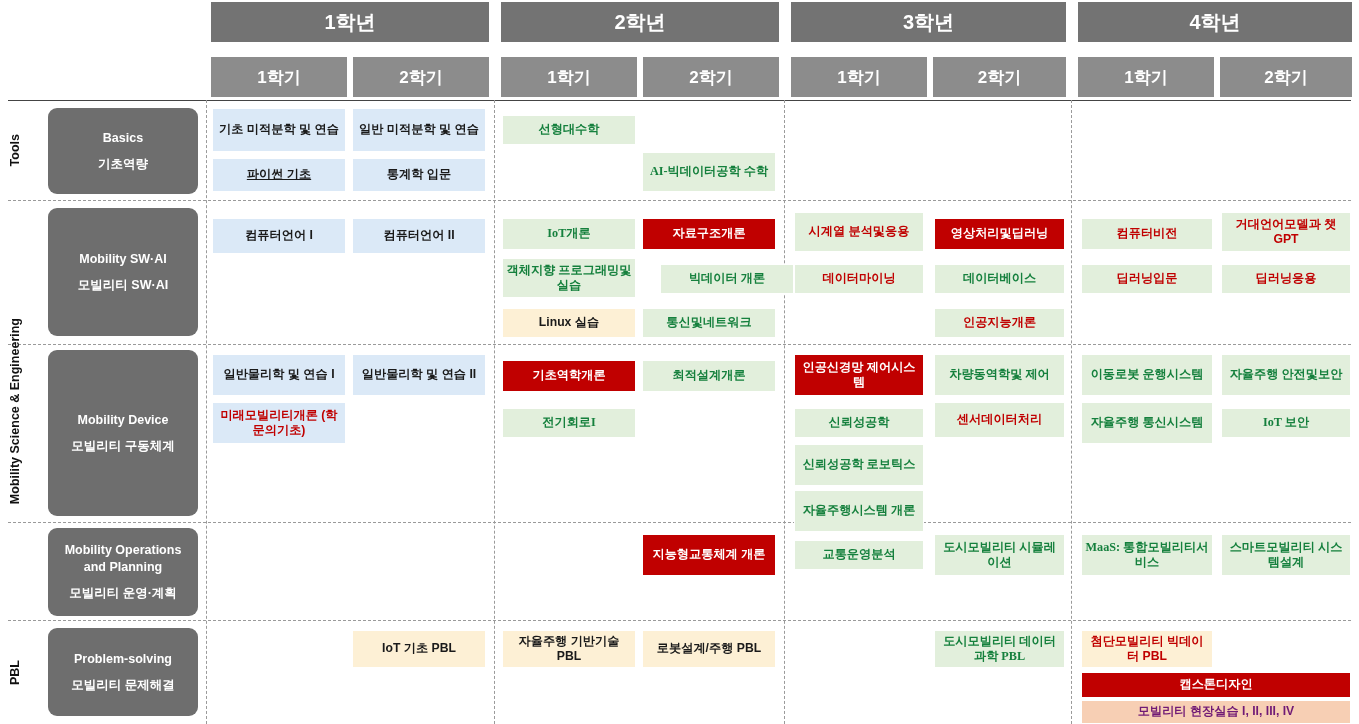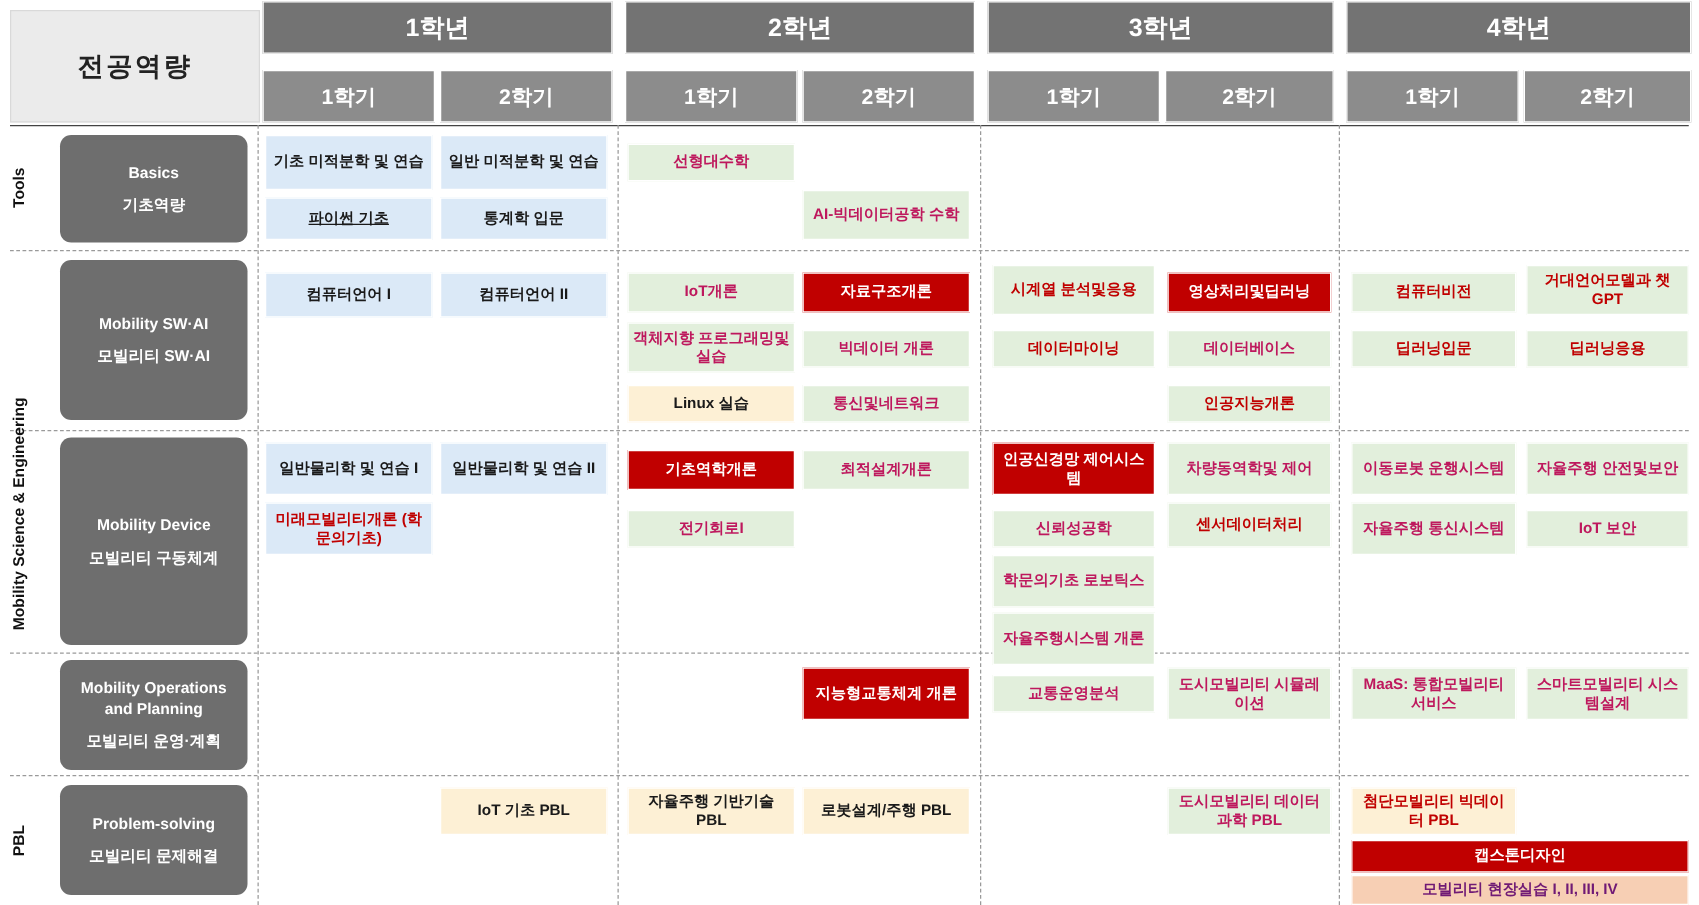--- a/index.html
+++ b/index.html
@@ -51,39 +51,38 @@
   .area .ko{}
 
   
   .c{
     position:absolute;box-sizing:border-box;
     display:flex;align-items:center;justify-content:center;text-align:center;
     font-size:12.2px;font-weight:bold;line-height:1.25;
     padding:2px 3px;border:1px solid #ffffff;
   }
   .blue{background:#dbe9f7;color:#1a1a1a;}
-  .green{background:#e2efdc;color:#be185d;}
+  .green{background:#e2efdc;color:#15803d;font-family:Liberation Serif, serif;}
   .greenred{background:#e2efdc;color:#c00000;}
   .red{background:#c00000;color:#ffffff;}
   .cream{background:#fdf0d5;color:#1a1a1a;}
   .creamred{background:#fdf0d5;color:#c00000;}
   .bluered{background:#dbe9f7;color:#c00000;}
   .peach{background:#f7cfb4;color:#701a75;}
 
   
   .hsep{position:absolute;left:8px;width:1343px;border-top:1px dashed #9a9a9a;height:0;}
   .vsep{position:absolute;top:100px;width:0;border-left:1px dashed #9a9a9a;}
   .hsolid{position:absolute;left:8px;width:1343px;border-top:1px solid #444;height:0;}
 </style>
 </head>
 <body>
 
 <div id="root">
 
-  <div class="hdr-title">전공역량</div>
 
   <div class="yr" style="left:210px;width:278px;">1학년</div>
   <div class="yr" style="left:500px;width:278px;">2학년</div>
   <div class="yr" style="left:790px;width:275px;">3학년</div>
   <div class="yr" style="left:1077px;width:274px;">4학년</div>
 
   <div class="sem" style="left:210px;width:136px;">1학기</div>
   <div class="sem" style="left:352px;width:136px;">2학기</div>
   <div class="sem" style="left:500px;width:136px;">1학기</div>
   <div class="sem" style="left:642px;width:136px;">2학기</div>
@@ -144,21 +143,21 @@
   <div class="c blue" style="left:212px;top:218px;width:134px;height:36px;">컴퓨터언어 I</div>
   <div class="c blue" style="left:352px;top:218px;width:134px;height:36px;">컴퓨터언어 II</div>
   <div class="c green" style="left:502px;top:218px;width:134px;height:32px;">IoT개론</div>
   <div class="c red" style="left:642px;top:218px;width:134px;height:32px;">자료구조개론</div>
   <div class="c greenred" style="left:794px;top:212px;width:130px;height:40px;">시계열 분석및응용</div>
   <div class="c red" style="left:934px;top:218px;width:131px;height:32px;">영상처리및딥러닝</div>
   <div class="c greenred" style="left:1081px;top:218px;width:132px;height:32px;">컴퓨터비전</div>
   <div class="c greenred" style="left:1221px;top:212px;width:130px;height:40px;">거대언어모델과 챗GPT</div>
 
   <div class="c green" style="left:502px;top:258px;width:134px;height:40px;">객체지향 프로그래밍및실습</div>
-  <div class="c green" style="left:642px;top:264px;width:134px;height:30px;text-align:right;">빅데이터 개론</div>
+  <div class="c green" style="left:660px;top:264px;width:134px;height:30px;text-align:right;">빅데이터 개론</div>
   <div class="c greenred" style="left:794px;top:264px;width:130px;height:30px;">데이터마이닝</div>
   <div class="c green" style="left:934px;top:264px;width:131px;height:30px;">데이터베이스</div>
   <div class="c greenred" style="left:1081px;top:264px;width:132px;height:30px;">딥러닝입문</div>
   <div class="c greenred" style="left:1221px;top:264px;width:130px;height:30px;">딥러닝응용</div>
 
   <div class="c cream" style="left:502px;top:308px;width:134px;height:30px;">Linux 실습</div>
   <div class="c green" style="left:642px;top:308px;width:134px;height:30px;">통신및네트워크</div>
   <div class="c greenred" style="left:934px;top:308px;width:131px;height:30px;">인공지능개론</div>
 
   <div class="c blue" style="left:212px;top:354px;width:134px;height:42px;">일반물리학 및 연습 I</div>
@@ -170,21 +169,21 @@
   <div class="c green" style="left:1081px;top:354px;width:132px;height:42px;">이동로봇 운행시스템</div>
   <div class="c green" style="left:1221px;top:354px;width:130px;height:42px;">자율주행 안전및보안</div>
 
   <div class="c bluered" style="left:212px;top:402px;width:134px;height:42px;">미래모빌리티개론 (학문의기초)</div>
   <div class="c green" style="left:502px;top:408px;width:134px;height:30px;">전기회로I</div>
   <div class="c green" style="left:794px;top:408px;width:130px;height:30px;">신뢰성공학</div>
   <div class="c greenred" style="left:934px;top:402px;width:131px;height:36px;">센서데이터처리</div>
   <div class="c green" style="left:1081px;top:402px;width:132px;height:42px;">자율주행 통신시스템</div>
   <div class="c green" style="left:1221px;top:408px;width:130px;height:30px;">IoT 보안</div>
 
-  <div class="c green" style="left:794px;top:444px;width:130px;height:42px;">학문의기초 로보틱스</div>
+  <div class="c green" style="left:794px;top:444px;width:130px;height:42px;">신뢰성공학 로보틱스</div>
   <div class="c green" style="left:794px;top:490px;width:130px;height:42px;">자율주행시스템 개론</div>
 
   <div class="c red" style="left:642px;top:534px;width:134px;height:42px;">지능형교통체계 개론</div>
   <div class="c green" style="left:794px;top:540px;width:130px;height:30px;">교통운영분석</div>
   <div class="c green" style="left:934px;top:534px;width:131px;height:42px;">도시모빌리티 시뮬레이션</div>
   <div class="c green" style="left:1081px;top:534px;width:132px;height:42px;">MaaS: 통합모빌리티서비스</div>
   <div class="c green" style="left:1221px;top:534px;width:130px;height:42px;">스마트모빌리티 시스템설계</div>
 
   <div class="c cream" style="left:352px;top:630px;width:134px;height:38px;">IoT 기초 PBL</div>
   <div class="c cream" style="left:502px;top:630px;width:134px;height:38px;">자율주행 기반기술 PBL</div>

